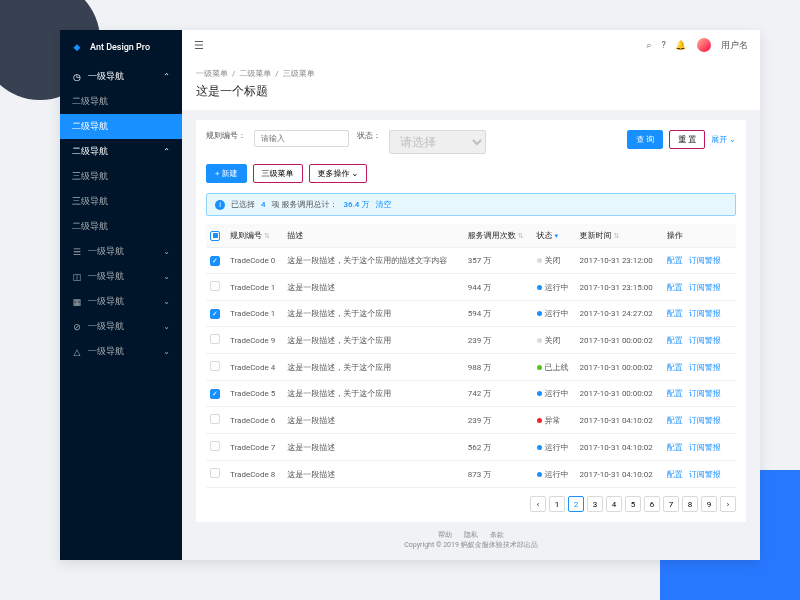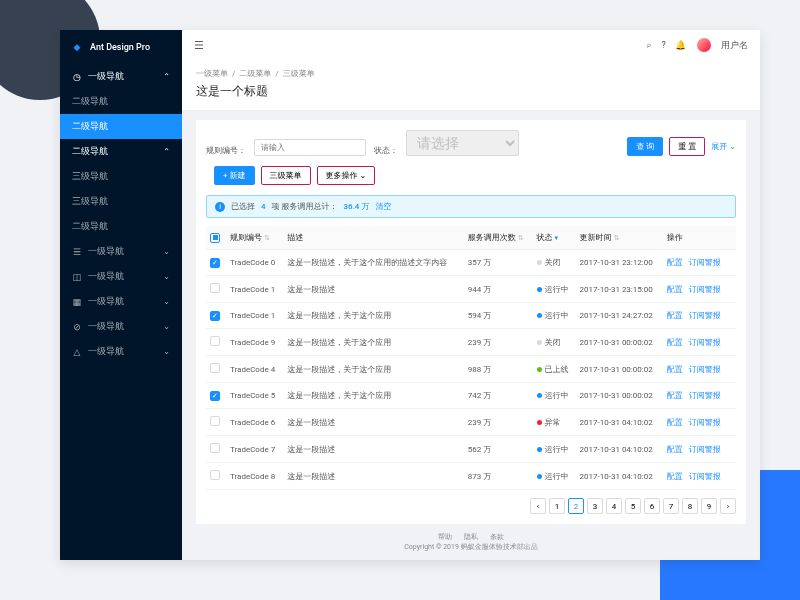--- a/index.html
+++ b/index.html
@@ -22,28 +22,28 @@
 .topbar{height:30px;background:#fff;display:flex;align-items:center;padding:0 12px;font-size:9px;color:#595959;gap:10px}
 .topbar .spacer{flex:1}
 .topbar .ham{font-size:11px;cursor:pointer}
 .topbar .ico{cursor:pointer;color:#595959}
 .avatar{width:14px;height:14px;border-radius:50%;background:linear-gradient(135deg,#ffb199,#ff0844)}
 .crumbs{padding:8px 14px 0;font-size:8px;color:#8c8c8c}
 .crumbs span.sep{margin:0 4px}
 .page-title{padding:4px 14px 10px;background:#fff;font-size:12px;font-weight:500;color:#262626}
 .content{padding:10px 14px;flex:1;overflow:auto}
 .card{background:#fff;padding:10px}
-.filters{display:flex;align-items:flex-end;gap:8px;font-size:8px;color:#595959}
-.filters input{border:1px solid #d9d9d9;border-radius:2px;padding:3px 6px;font-size:8px;width:112px}
-.filters select{border:1px solid #d9d9d9;border-radius:2px;padding:3px 6px;font-size:14px;width:113px;color:#bfbfbf}
+.filters{display:flex;align-items:flex-start;gap:8px;font-size:8px;color:#595959}
+.filters input{border:1px solid #d9d9d9;border-radius:2px;padding:3px 6px;font-size:8px;width:95px}
+.filters select{border:1px solid #d9d9d9;border-radius:2px;padding:3px 6px;font-size:12px;width:97px;color:#bfbfbf}
 .btn{border:1px solid #be185d;background:#fff;border-radius:2px;padding:3px 8px;font-size:8px;cursor:pointer}
 .btn.primary{background:#1890ff;border-color:#1890ff;color:#fff}
 .link{color:#1890ff;cursor:pointer;font-size:8px}
 .filters .right{margin-left:auto;display:flex;gap:6px;align-items:center}
-.toolbar{display:flex;gap:6px;margin:10px 8px;align-items:center}
+.toolbar{display:flex;gap:6px;margin:10px 0;align-items:center}
 .alert{background:#e6f7ff;border:1px solid #91d5ff;border-radius:2px;padding:5px 8px;font-size:8px;color:#595959;display:flex;align-items:center;gap:6px}
 .alert .info-ico{width:10px;height:10px;border-radius:50%;background:#1890ff;color:#fff;display:flex;align-items:center;justify-content:center;font-size:7px}
 .alert .num{color:#1890ff;font-weight:500}
 table{width:100%;border-collapse:collapse;font-size:8px;color:#595959;margin-top:8px}
 th{text-align:left;padding:6px 4px;color:#262626;font-weight:500;border-bottom:1px solid #f0f0f0;background:#fafafa}
 td{padding:7px 4px;border-bottom:1px solid #f0f0f0}
 .chk{width:10px;height:10px;border:1px solid #d9d9d9;border-radius:2px;display:inline-flex;align-items:center;justify-content:center;cursor:pointer}
 .chk.on{background:#1890ff;border-color:#1890ff;color:#fff;font-size:7px}
 .chk.half{background:#fff;border-color:#1890ff}
 .chk.half::after{content:"";width:5px;height:5px;background:#1890ff}

